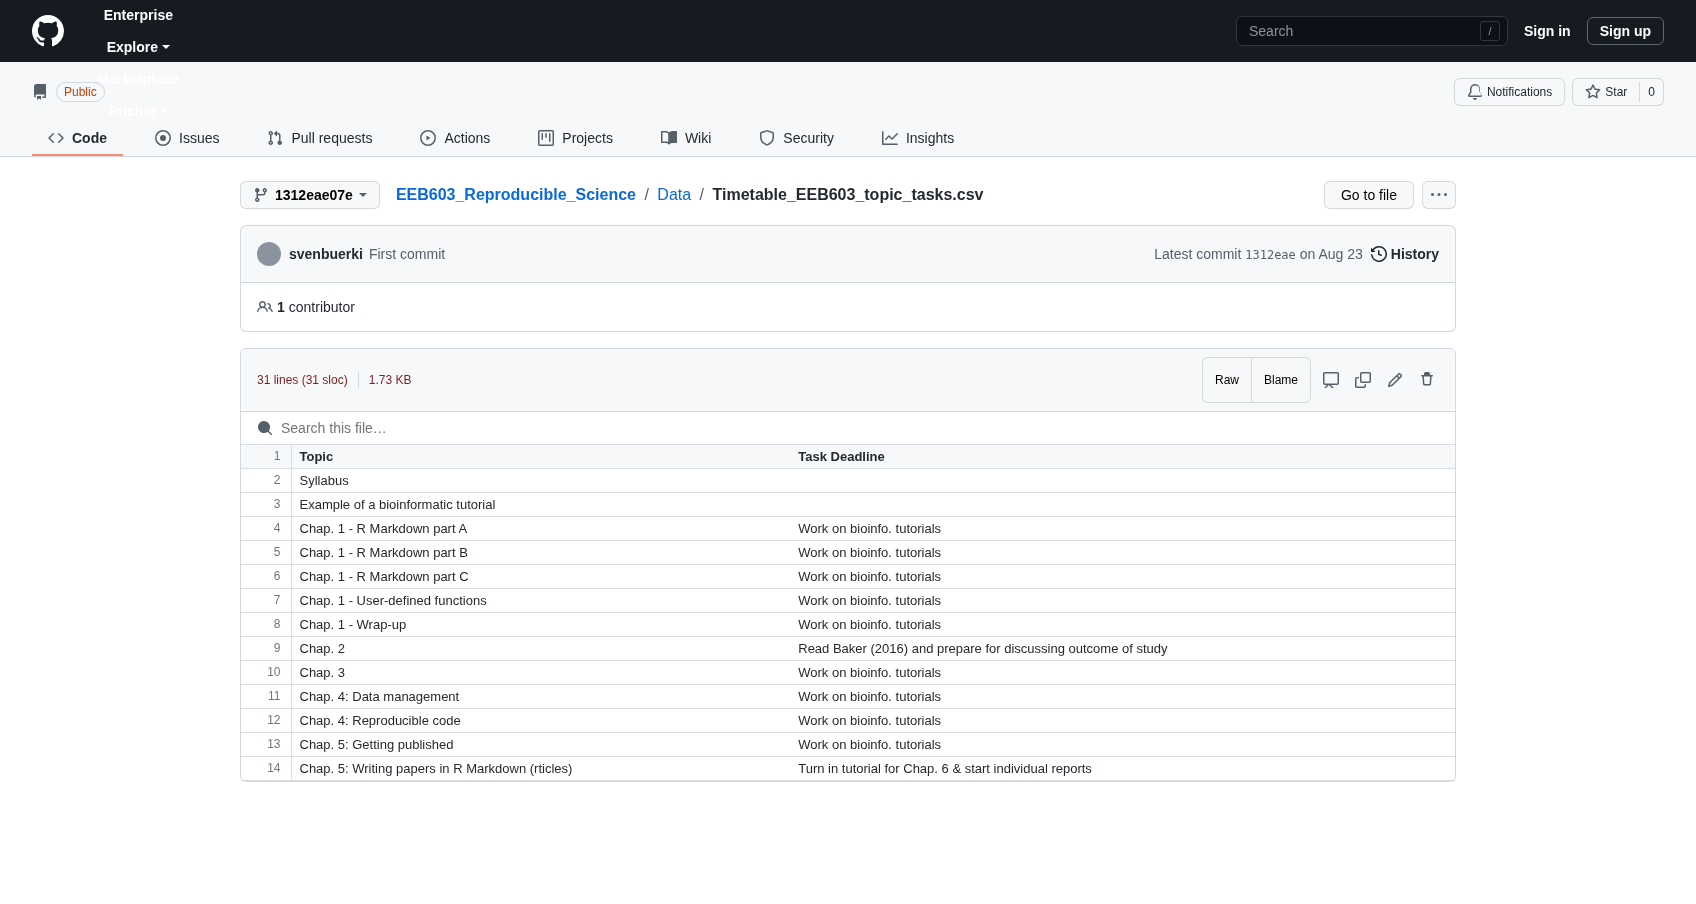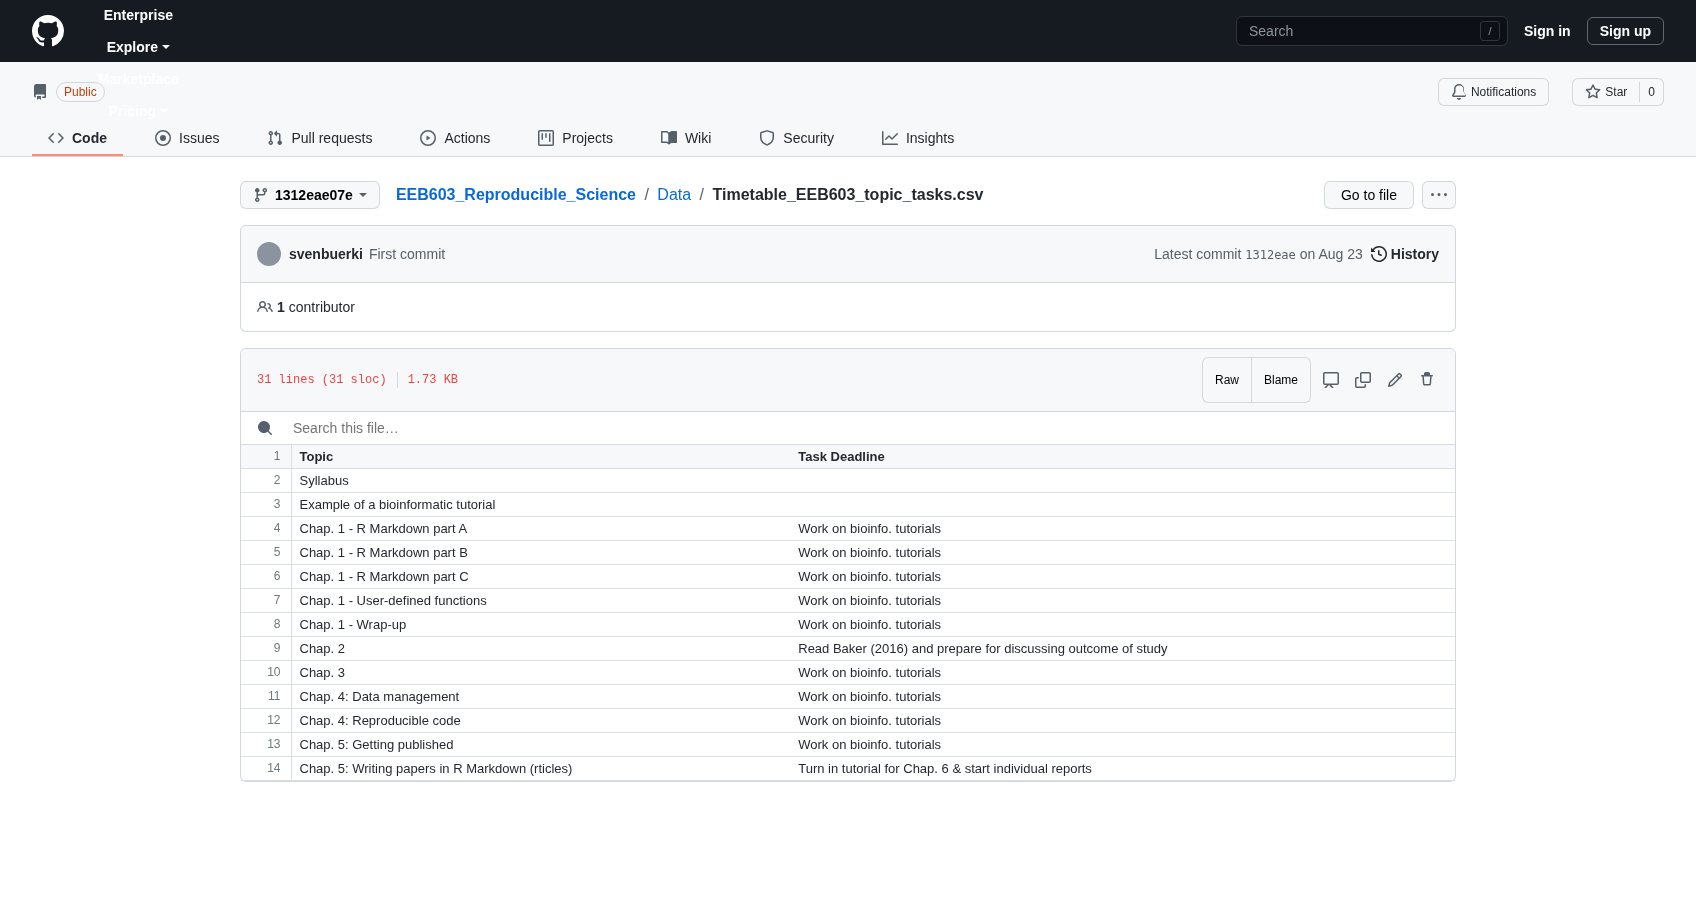--- a/index.html
+++ b/index.html
@@ -20,21 +20,21 @@
 .signin-link { color: #fff; font-weight: 600; }
 .signup-btn { color: #fff; border: 1px solid #606771; border-radius: 6px; padding: 5px 12px; font-weight: 600; font-size: 14px; }
 
 
 .repo-head { padding: 16px 32px 0; border-bottom: 1px solid #d0d7de; background: #f6f8fa; }
 .repo-title-row { display: flex; align-items: center; gap: 8px; margin-bottom: 16px; }
 .repo-icon { fill: #57606a; }
 .repo-path { font-size: 20px; color: #57606a; }
 .repo-path a { color: #0969da; }
 .visibility-badge { border: 1px solid #d0d7de; border-radius: 2em; padding: 0 7px; font-size: 12px; color: #c2410c; font-weight: 500; line-height: 18px; }
-.repo-actions { margin-left: auto; display: flex; gap: 23px; padding-left: 40px; }
+.repo-actions { margin-left: auto; display: flex; gap: 7px; padding-left: 40px; }
 .btn { background: #f6f8fa; border: 1px solid rgba(27,31,36,0.15); border-radius: 6px; padding: 3px 12px; font-size: 12px; color: #24292f; display: flex; align-items: center; gap: 4px; cursor: pointer; height: 28px; }
 .btn-count { border-left: 1px solid rgba(27,31,36,0.15); padding: 0 8px; margin-left: 8px; margin-right: -12px; height: 100%; display: flex; align-items: center; }
 
 
 .repo-nav { display: flex; gap: 16px; }
 .repo-nav-item { display: flex; align-items: center; gap: 8px; padding: 8px 16px; font-size: 14px; color: #24292f; border-bottom: 2px solid transparent; cursor: pointer; }
 .repo-nav-item.active { border-bottom-color: #fd8c73; font-weight: 600; }
 .repo-nav-item svg { fill: #57606a; }
 
 
@@ -56,31 +56,31 @@
 .commit-msg { color: #57606a; }
 .commit-right { margin-left: auto; display: flex; align-items: center; gap: 8px; }
 .commit-meta { color: #57606a; font-size: 14px; }
 .commit-sha { font-family: ui-monospace, monospace; font-size: 12px; color: #57606a; }
 .history-link { display: flex; align-items: center; gap: 4px; font-weight: 600; color: #24292f; }
 .contributors-box { border: 1px solid #d0d7de; border-top: none; padding: 16px 16px 16px 16px; display: flex; align-items: center; gap: 4px; margin-bottom: 16px; border-radius: 0 0 6px 6px; }
 
 
 .file-box { border: 1px solid #d0d7de; border-radius: 6px; }
 .file-header { background: #f6f8fa; border-bottom: 1px solid #d0d7de; padding: 8px 16px; display: flex; align-items: center; font-size: 12px; border-radius: 6px 6px 0 0; }
-.file-info { font-family: Liberation Mono, monospace; color: #ef4444; display: flex; align-items: center; }
+.file-info { font-family: Liberation Sans, sans-serif; color: #7f1d1d; display: flex; align-items: center; }
 .file-info-sep { width: 1px; height: 16px; background: #d0d7de; margin: 0 10px; }
 .file-header-actions { margin-left: auto; display: flex; align-items: center; gap: 8px; }
 .btn-group { display: flex; }
 .btn-group .btn-sm:first-child { border-radius: 6px 0 0 6px; }
 .btn-group .btn-sm:last-child { border-radius: 0 6px 6px 0; margin-left: -1px; }
 .btn-sm { background: #f6f8fa; border: 1px solid rgba(27,31,36,0.15); padding: 15px 12px; font-size: 12px; cursor: pointer; }
 .icon-btn { padding: 4px; cursor: pointer; display: flex; align-items: center; }
 .icon-btn svg { fill: #57606a; }
 
-.file-search-row { border-bottom: 1px solid hsla(210,18%,87%,1); padding: 8px 16px; display: flex; align-items: center; gap: 20px; }
+.file-search-row { border-bottom: 1px solid hsla(210,18%,87%,1); padding: 8px 16px; display: flex; align-items: center; gap: 8px; }
 .file-search-input { border: none; outline: none; font-size: 14px; flex: 1; }
 
 
 .csv-table { width: 100%; border-collapse: collapse; }
 .csv-table tr { border-bottom: 1px solid #d8dee4; }
 .csv-table td, .csv-table th { padding: 4px 8px; font-size: 13px; text-align: left; vertical-align: top; }
 .csv-table .line-num { width: 50px; text-align: right; color: #6e7781; padding-right: 10px; border-right: 1px solid #d8dee4; font-size: 12px; user-select: none; }
 .csv-table thead tr { background: #f6f8fa; }
 .csv-table thead th { font-weight: 600; }
 .caret { width: 0; height: 0; border-left: 4px solid transparent; border-right: 4px solid transparent; border-top: 4px solid currentColor; display: inline-block; }

